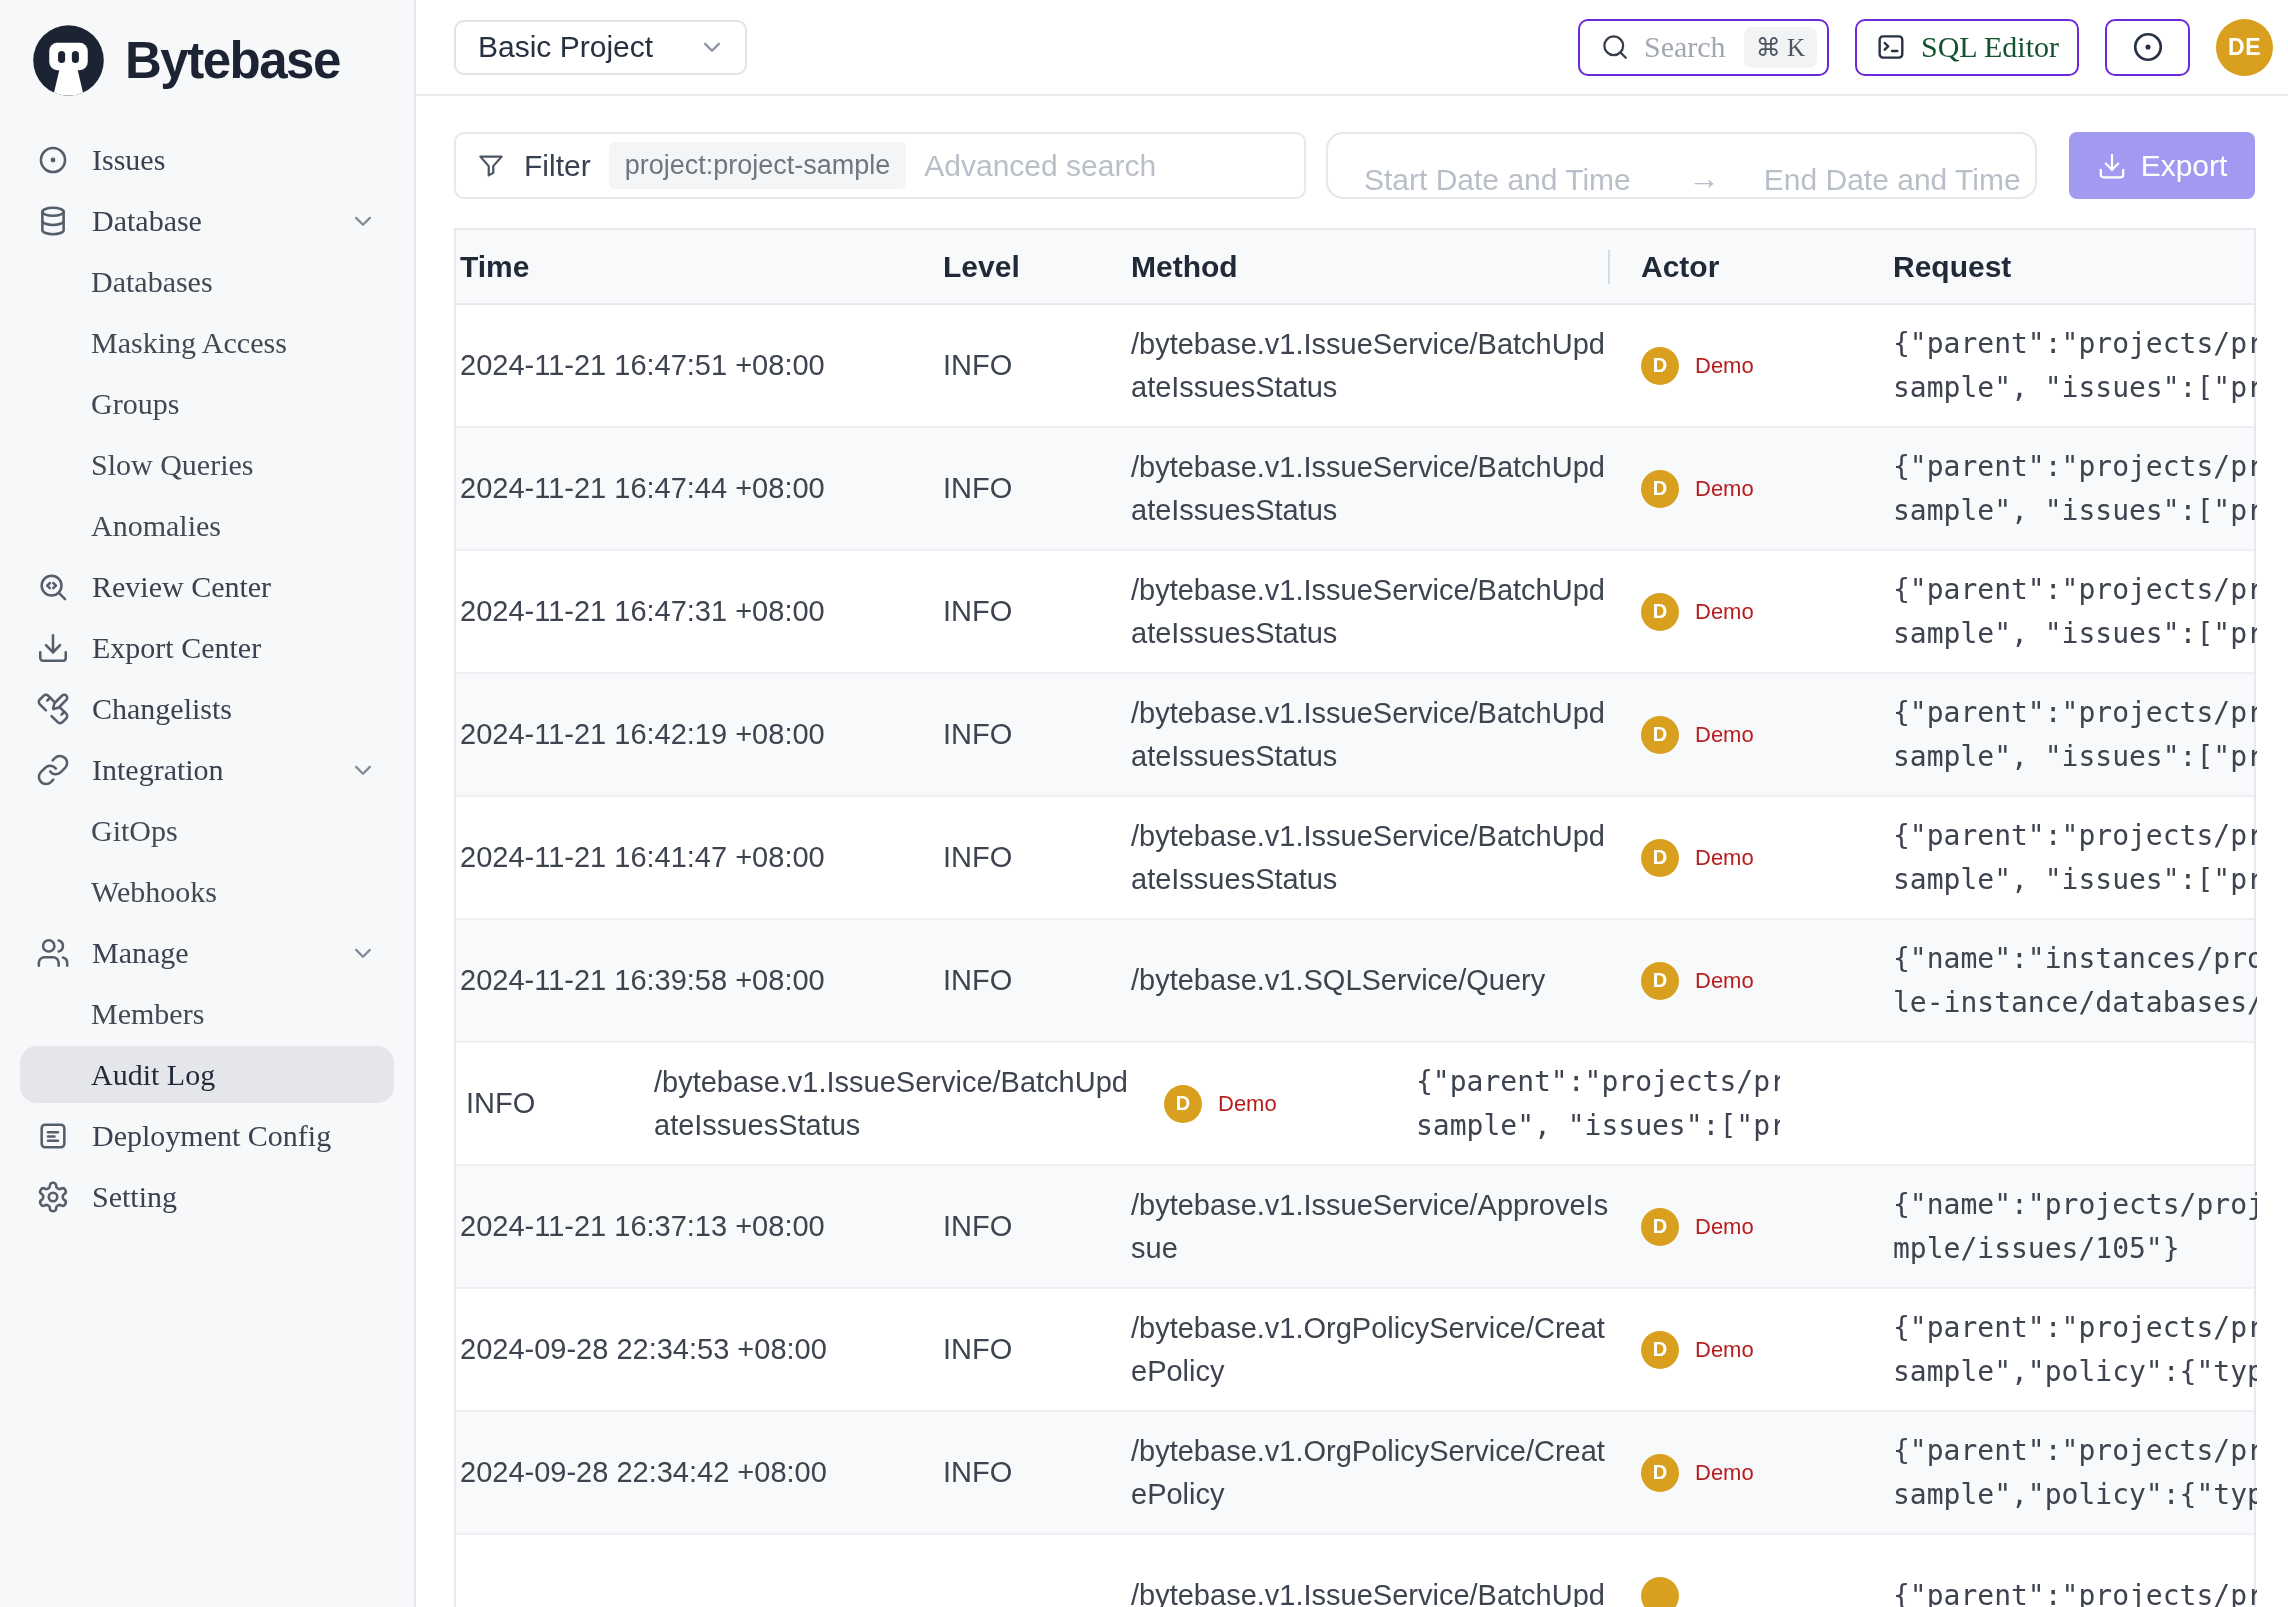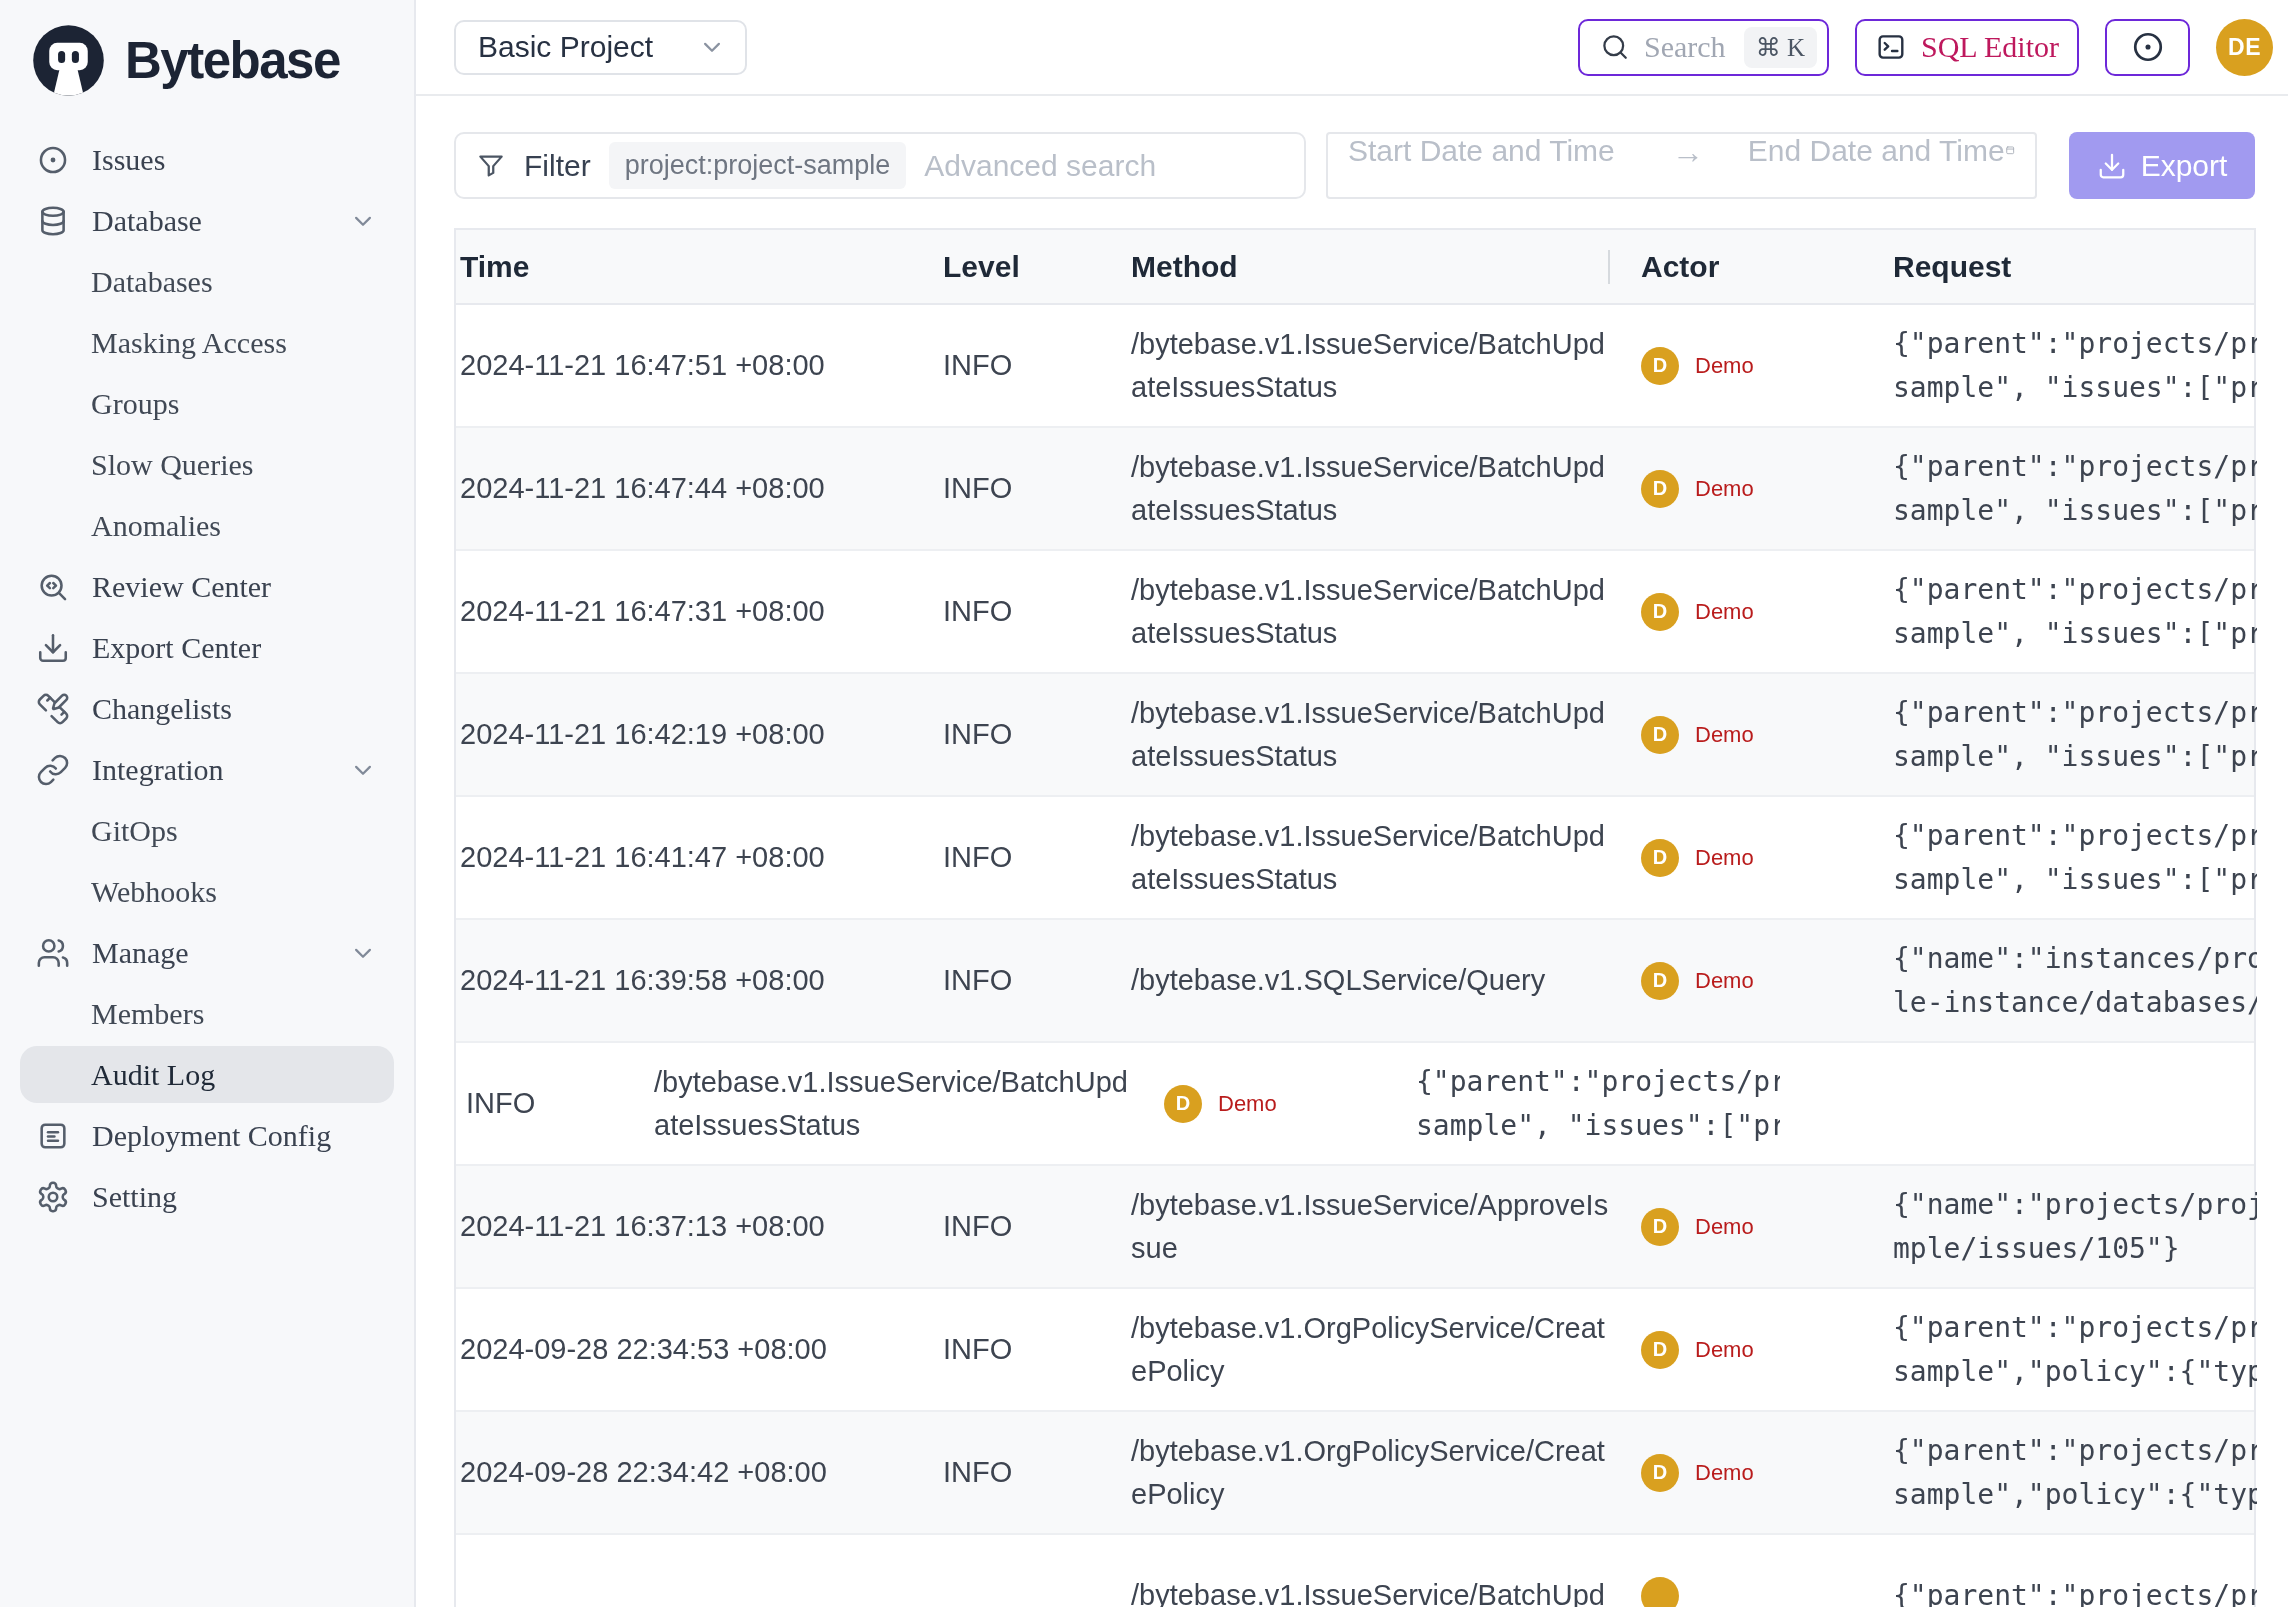--- a/index.html
+++ b/index.html
@@ -36,38 +36,38 @@
   .btn { display:flex; align-items:center; background:#fff; border:2px solid #6d28d9; border-radius:10px;
     height:57px; cursor:pointer; font-family:Liberation Serif, serif; }
   .search-btn { width:251px; padding:0 10px 0 20px; }
   .search-btn .ic { width:30px; height:30px; color:#343c49; margin-right:14px; }
   .search-btn .ic svg, .sql-btn .ic svg, .icon-btn .ic svg { width:100%; height:100%; display:block; }
   .search-btn .txt { font-size:30px; color:#a1a7b3; }
   .kbd { margin-left:auto; background:#f2f3f5; border-radius:8px; padding:6px 12px; font-size:25px;
     color:#4b5563; white-space:nowrap; }
   .sql-btn { width:224px; padding:0 18px; gap:14px; }
   .sql-btn .ic { width:32px; height:32px; color:#273142; }
-  .sql-btn .txt { font-size:30px; font-weight:500; color:#be185d; white-space:nowrap; }
+  .sql-btn .txt { font-size:30px; font-weight:500; color:#14532d; white-space:nowrap; }
   .icon-btn { width:85px; justify-content:center; }
   .icon-btn .ic { width:36px; height:36px; color:#273142; }
   .avatar { width:57px; height:57px; border-radius:50%; background:#d9a01f; color:#fff; font-size:23px;
     font-weight:700; display:flex; align-items:center; justify-content:center; cursor:pointer; letter-spacing:0.5px; }
 
   
   .content { padding:36px 34px 0 38px; flex:1; min-height:0; }
   .filter-row { display:flex; align-items:center; }
   .filter-box { flex:1; height:67px; border:2px solid #e5e7eb; border-radius:10px; display:flex;
     align-items:center; padding:0 20px; margin-right:20px; cursor:text; background:#fff; }
   .filter-box .ic { width:30px; height:30px; color:#4b5563; margin-right:18px; flex:none; }
   .filter-box .ic svg { width:100%; height:100%; display:block; }
   .filter-label { font-size:30px; font-weight:500; color:#374151; margin-right:18px; }
   .chip { background:#f4f5f7; border-radius:6px; padding:8px 16px; font-size:27px; color:#6f7682; white-space:nowrap; }
   .adv-ph { font-size:30px; color:#b9bfc9; margin-left:18px; white-space:nowrap; }
-  .date-box { width:711px; height:67px; border:2px solid #e5e7eb; border-radius:4px; display:flex;
-    align-items:flex-start; padding:0 20px 0 20px; cursor:pointer; background:#fff; flex:none; }
+  .date-box { width:711px; height:67px; border:2px solid #e5e7eb; border-radius:17px; display:flex;
+    align-items:flex-end; padding:0 20px 0 36px; cursor:pointer; background:#fff; flex:none; }
   .date-ph { font-size:30px; color:#b9bfc9; white-space:nowrap; }
   .date-arrow { font-size:32px; color:#b9bfc9; margin:0 44px 0 57px; }
   .date-box .cal { margin-left:auto; width:32px; height:32px; color:#9aa1ad; }
   .date-box .cal svg { width:100%; height:100%; display:block; }
   .export-btn { margin-left:32px; width:186px; height:67px; border:none; border-radius:8px; background:#a19af0;
     color:#fff; display:flex; align-items:center; justify-content:center; gap:14px; cursor:pointer; flex:none; }
   .export-btn .ic { width:30px; height:30px; }
   .export-btn .ic svg { width:100%; height:100%; display:block; }
   .export-btn .txt { font-size:30px; font-weight:500; font-family:inherit; }
 

